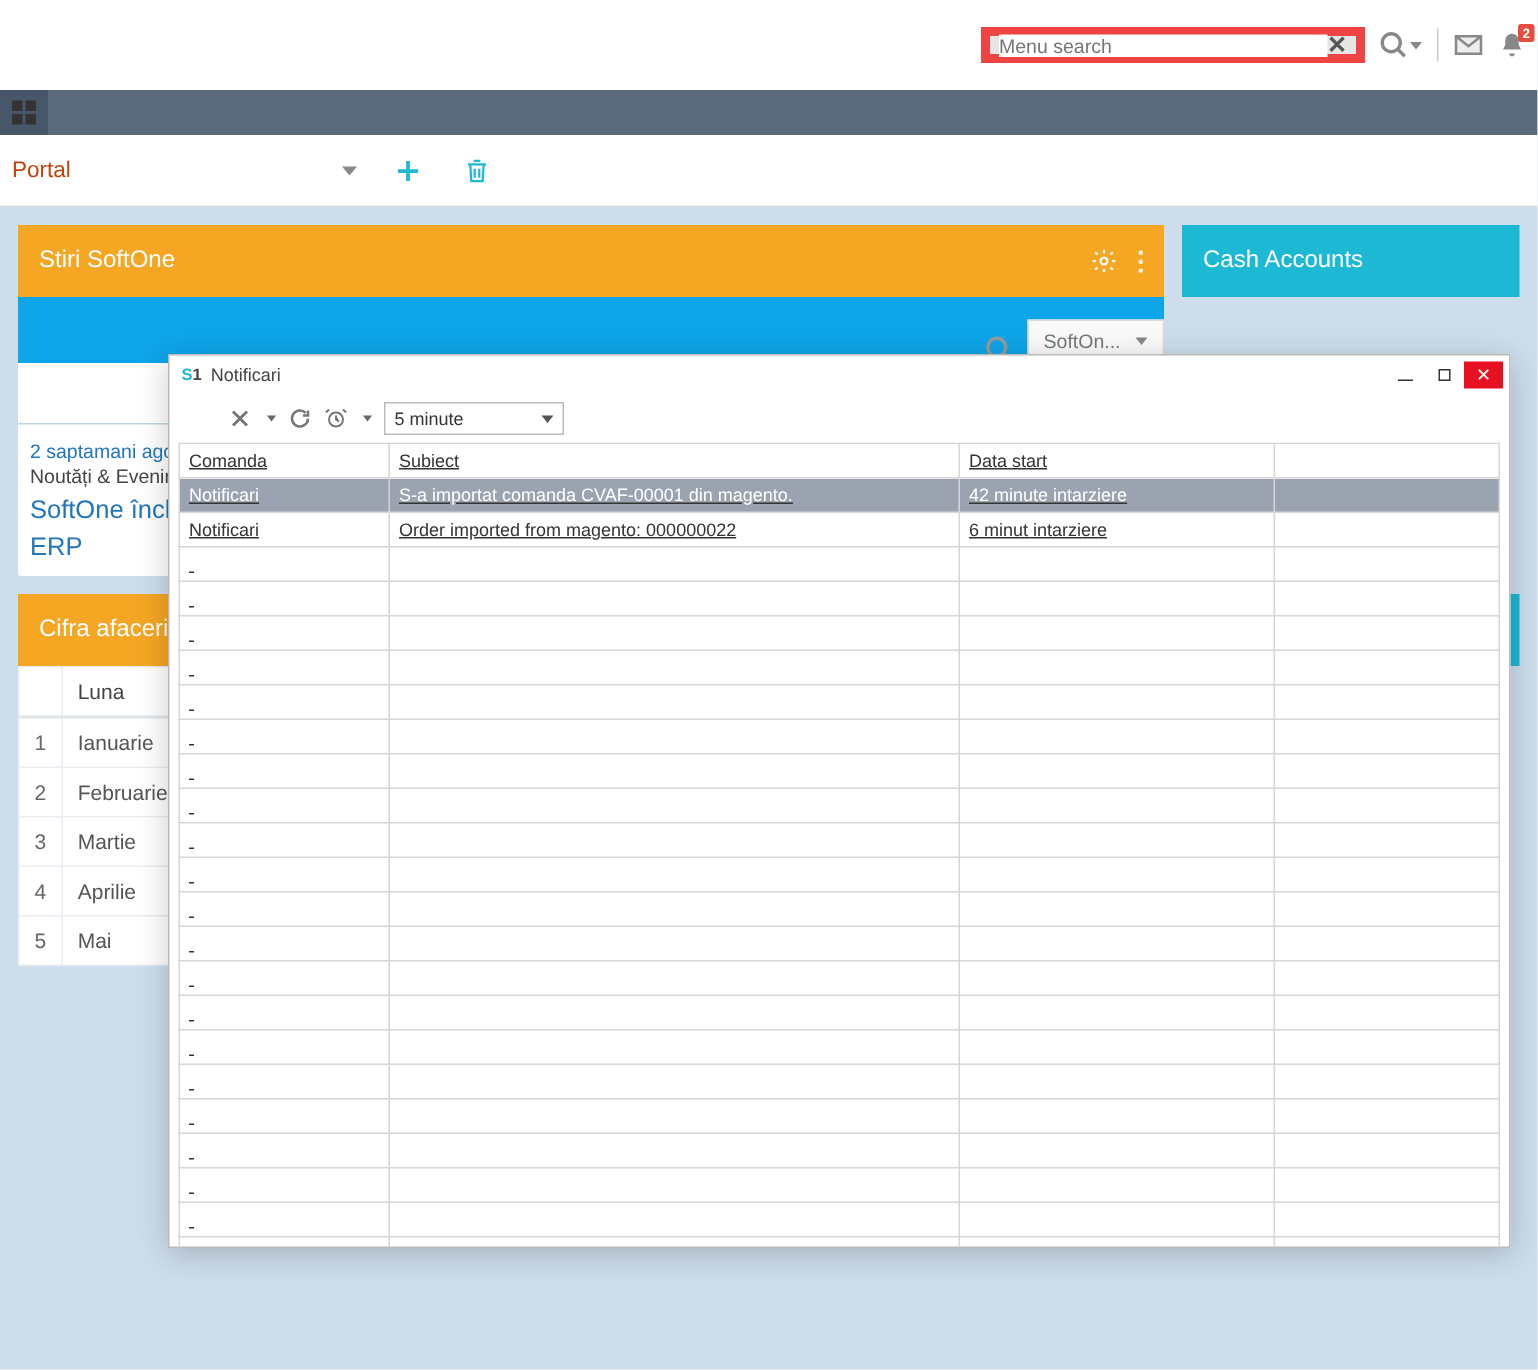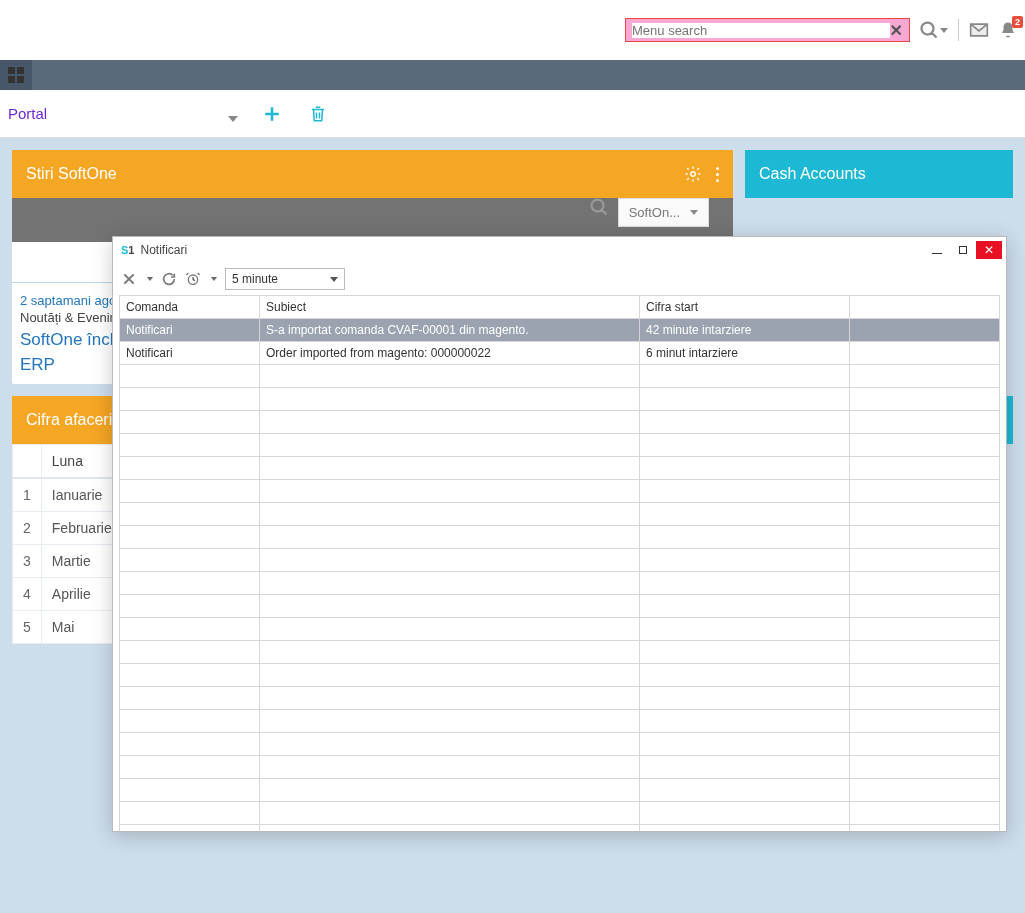--- a/index.html
+++ b/index.html
@@ -20,25 +20,25 @@
   height: 60px;
   display: flex;
   align-items: center;
   justify-content: flex-end;
   padding: 0 8px;
   gap: 10px;
 }
 .menu-search {
   display: flex;
   align-items: center;
-  border: 1px solid #ef4444;
-  width: 285px;
+  border: 6px solid #ef4444;
+  width: 256px;
   height: 24px;
   padding: 0 6px;
-  background: #f9a8d4;
+  background: #e5e5e5;
 }
 .menu-search input {
   border: none;
   outline: none;
   flex: 1;
   font-size: 13px;
   color: #555;
 }
 .menu-search .clear-x {
   font-size: 16px;
@@ -98,22 +98,22 @@
 .portal-row {
   background: #fff;
   height: 48px;
   display: flex;
   align-items: center;
   padding: 0 8px;
   gap: 22px;
   border-bottom: 1px solid #ddd;
 }
 .portal-select {
-  display:flex; align-items:flex-end; justify-content:space-between;
-  width:230px; color:#6d28d9; font-size:15px; cursor:pointer;
+  display:flex; align-items:center; justify-content:space-between;
+  width:230px; color:#c2410c; font-size:15px; cursor:pointer;
 }
 .portal-select .caret-down {
   width:0; height:0; border-left:5px solid transparent; border-right:5px solid transparent; border-top:6px solid #888;
 }
 .portal-action {
   color:#1db8d4; font-size:22px; cursor:pointer; width:24px; display:flex; justify-content:center;
 }
 
 
 .content {
@@ -133,22 +133,22 @@
   padding:0 14px; color:#fff; font-size:16px;
 }
 .hdr-orange { background:#f5a623; }
 .hdr-cyan { background:#1db8d4; }
 .panel-header-actions { display:flex; gap:14px; align-items:center; }
 .hdr-icon { cursor:pointer; opacity:.95; }
 .dots-v { display:flex; flex-direction:column; gap:3px; }
 .dots-v span { width:3px; height:3px; background:#fff; border-radius:50%; }
 
 .panel-toolbar {
-  height:44px; display:flex; align-items:flex-start; justify-content:flex-end;
-  padding:0 24px; gap:10px; background:#737373;
+  height:44px; display:flex; align-items:flex-end; justify-content:flex-end;
+  padding:0 0; gap:10px; background:#0ea5e9;
 }
 .tool-drop {
   display:flex; align-items:center; gap:10px;
   border:1px solid #ddd; background:#fafafa;
   padding:6px 10px; color:#777; cursor:pointer; font-size:13px;
 }
 .tool-drop .caret-down { width:0;height:0;border-left:4px solid transparent;border-right:4px solid transparent;border-top:5px solid #888; }
 
 .feed-body { background:#fff; min-height:40px; }
 .feed-item { padding:10px 8px 8px; border-top:1px solid #bcd6e6; }
@@ -160,21 +160,21 @@
 .panel-sales { margin-top:12px; }
 .sales-table  { width:100%; border-collapse:collapse; }
 .sales-table th, .sales-table td {
   border:1px solid #e7edf3; padding:8px 10px; text-align:left; font-weight:normal; color:#555; font-size:14px;
 }
 .sales-table th { background:#fff; color:#444; }
 .sales-table td.idx { width:24px; text-align:center; color:#666; }
 .sales-thead th { border-bottom:2px solid #e0e6ec; }
 
 
-.panel-right { width:268px; }
+.panel-right { width:225px; }
 .right-subhead {
   padding:12px 24px; color:#666; font-size:14px;
 }
 
 
 .modal {
   position:absolute;
   left:112px; top:236px;
   width:895px; height:596px;
   background:#fff;
@@ -192,31 +192,32 @@
 .logo-s1 .s { color:#1db8d4; }
 .logo-s1 .one { color:#444; }
 .modal-title-controls { display:flex; gap:0; align-items:center; }
 .win-btn { width:26px; height:18px; display:flex; align-items:center; justify-content:center; cursor:pointer; color:#333; }
 .win-btn.close { background:#e81123; color:#fff; }
 .win-btn .sq { width:8px; height:8px; border:1px solid #333; }
 
 .modal-toolbar {
   height:32px; display:flex; align-items:center; padding:0 8px; gap:8px;
   color:#666;
+  margin-left:31px;
 }
 .mt-btn { cursor:pointer; display:flex; align-items:center; gap:2px; }
 .mt-btn svg { width:16px; height:16px; }
 .small-caret { width:0;height:0;border-left:3px solid transparent;border-right:3px solid transparent;border-top:4px solid #666; margin-left:2px; }
 .modal-select {
   height:22px; border:1px solid #bbb; background:#fff; display:flex; align-items:center; justify-content:space-between;
   padding:0 6px; width:120px; font-size:12px; color:#333; cursor:pointer;
 }
 .modal-select .caret-down { width:0;height:0;border-left:4px solid transparent;border-right:4px solid transparent;border-top:5px solid #555; }
 
-.modal-grid-wrap { padding:0 6px 6px; flex:1; overflow:hidden; }
+.modal-grid-wrap { padding:0 6px 6px; flex:1; overflow:hidden;text-decoration:underline; }
 .modal-grid {
   width:100%; border-collapse:collapse; table-layout:fixed; font-size:12px; color:#333;
 }
 .modal-grid th, .modal-grid td {
   border:1px solid #d6d6d6; padding:4px 6px; height:22px; text-align:left; font-weight:normal;
   overflow:hidden; white-space:nowrap; text-overflow:ellipsis;
 }
 .modal-grid thead th { background:#fff; color:#333; }
 .modal-grid .col-cmd { width:140px; }
 .modal-grid .col-subj { width:380px; }
@@ -435,21 +436,21 @@
       <colgroup>
           <col class="col-cmd">
           <col class="col-subj">
           <col class="col-date">
           <col class="col-extra">
         </colgroup>
       <thead>
           <tr>
         <th>Comanda</th>
         <th>Subiect</th>
-        <th>Cifra start</th>
+        <th>Data start</th>
         <th></th>
       </tr>
         </thead>
       <tbody id="modal-body">
           <tr class="selected">
             <td>Notificari</td>
             <td>S-a importat comanda CVAF-00001 din magento.</td>
             <td>42 minute intarziere</td>
             <td></td>
           </tr>

